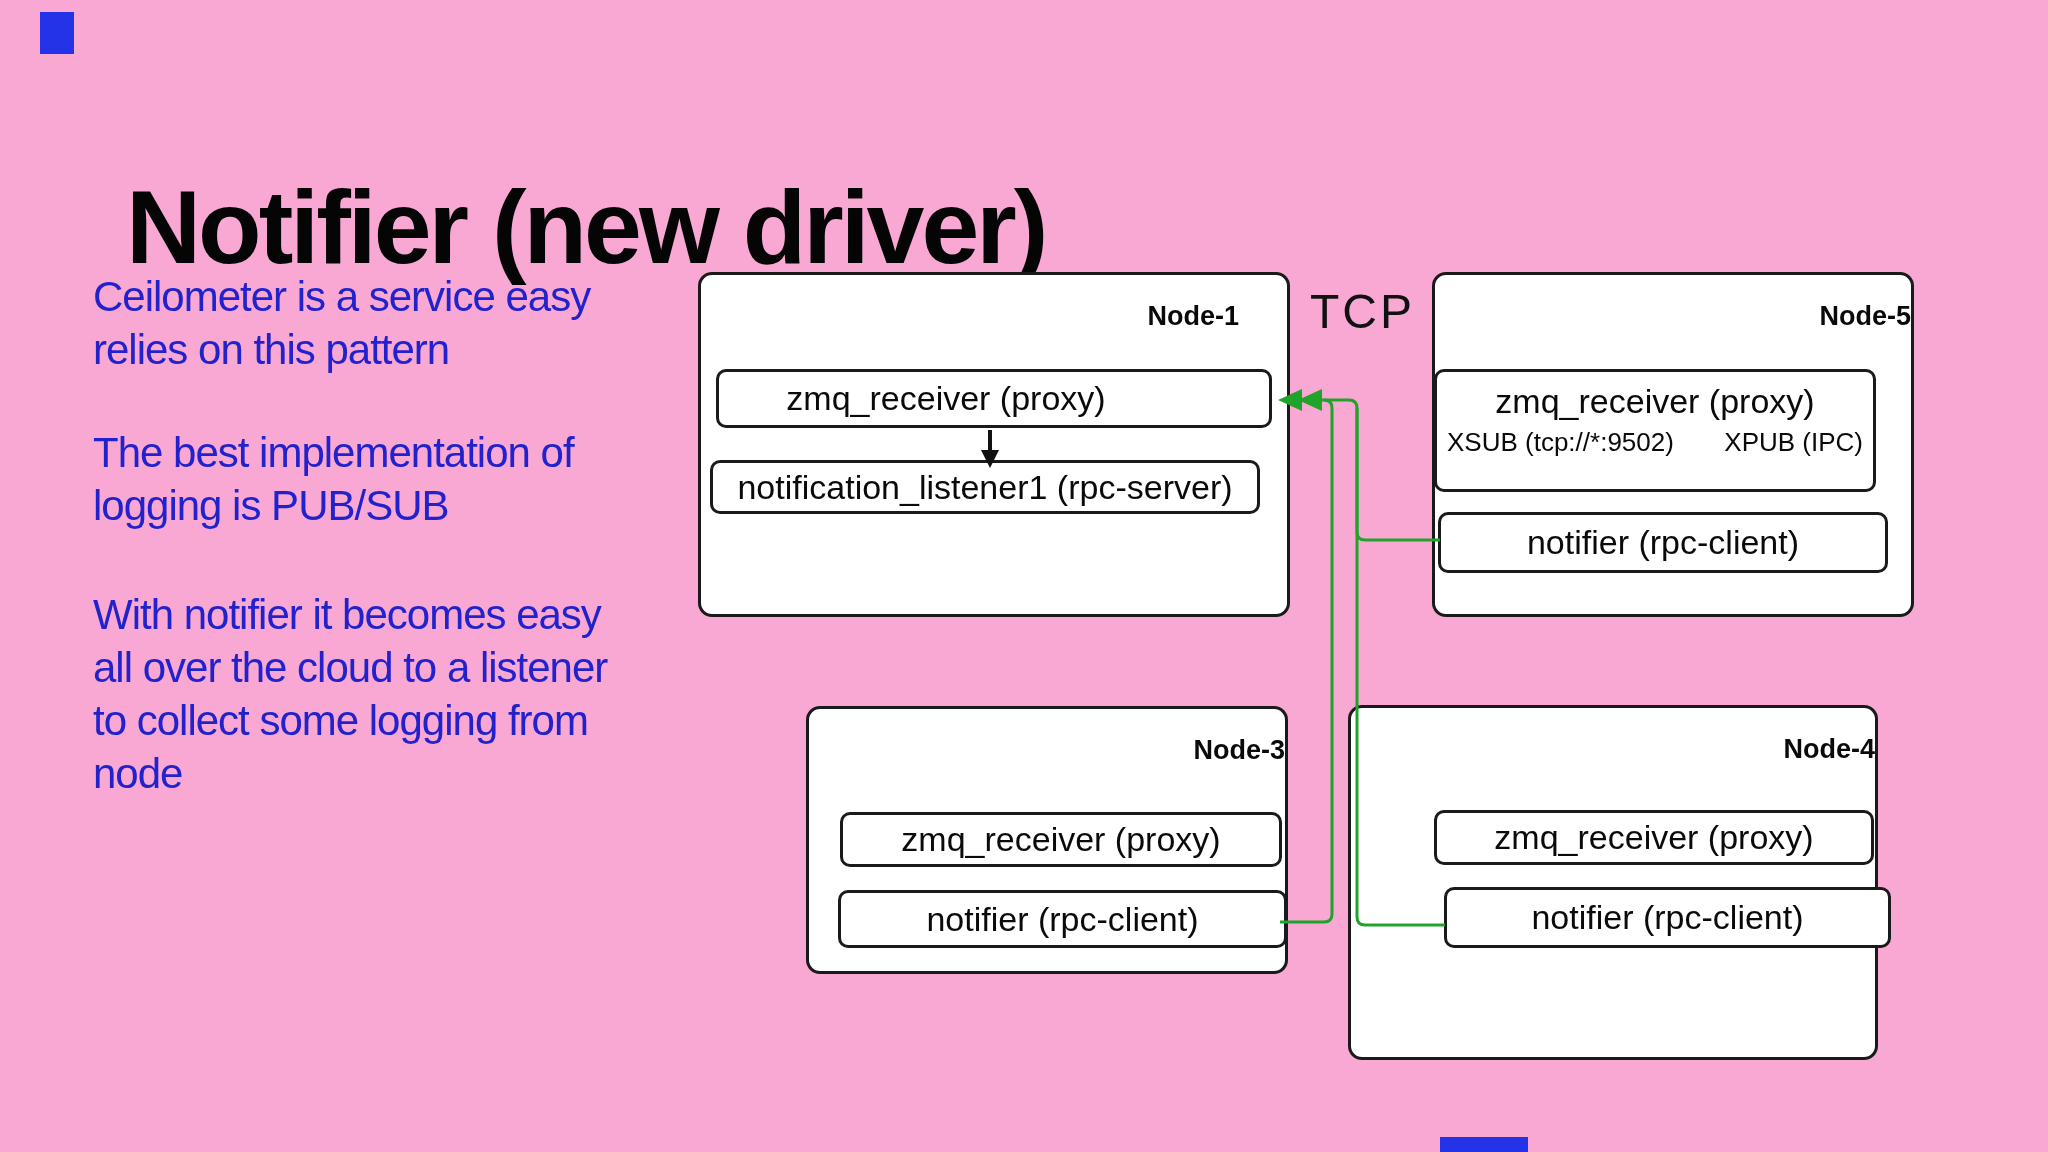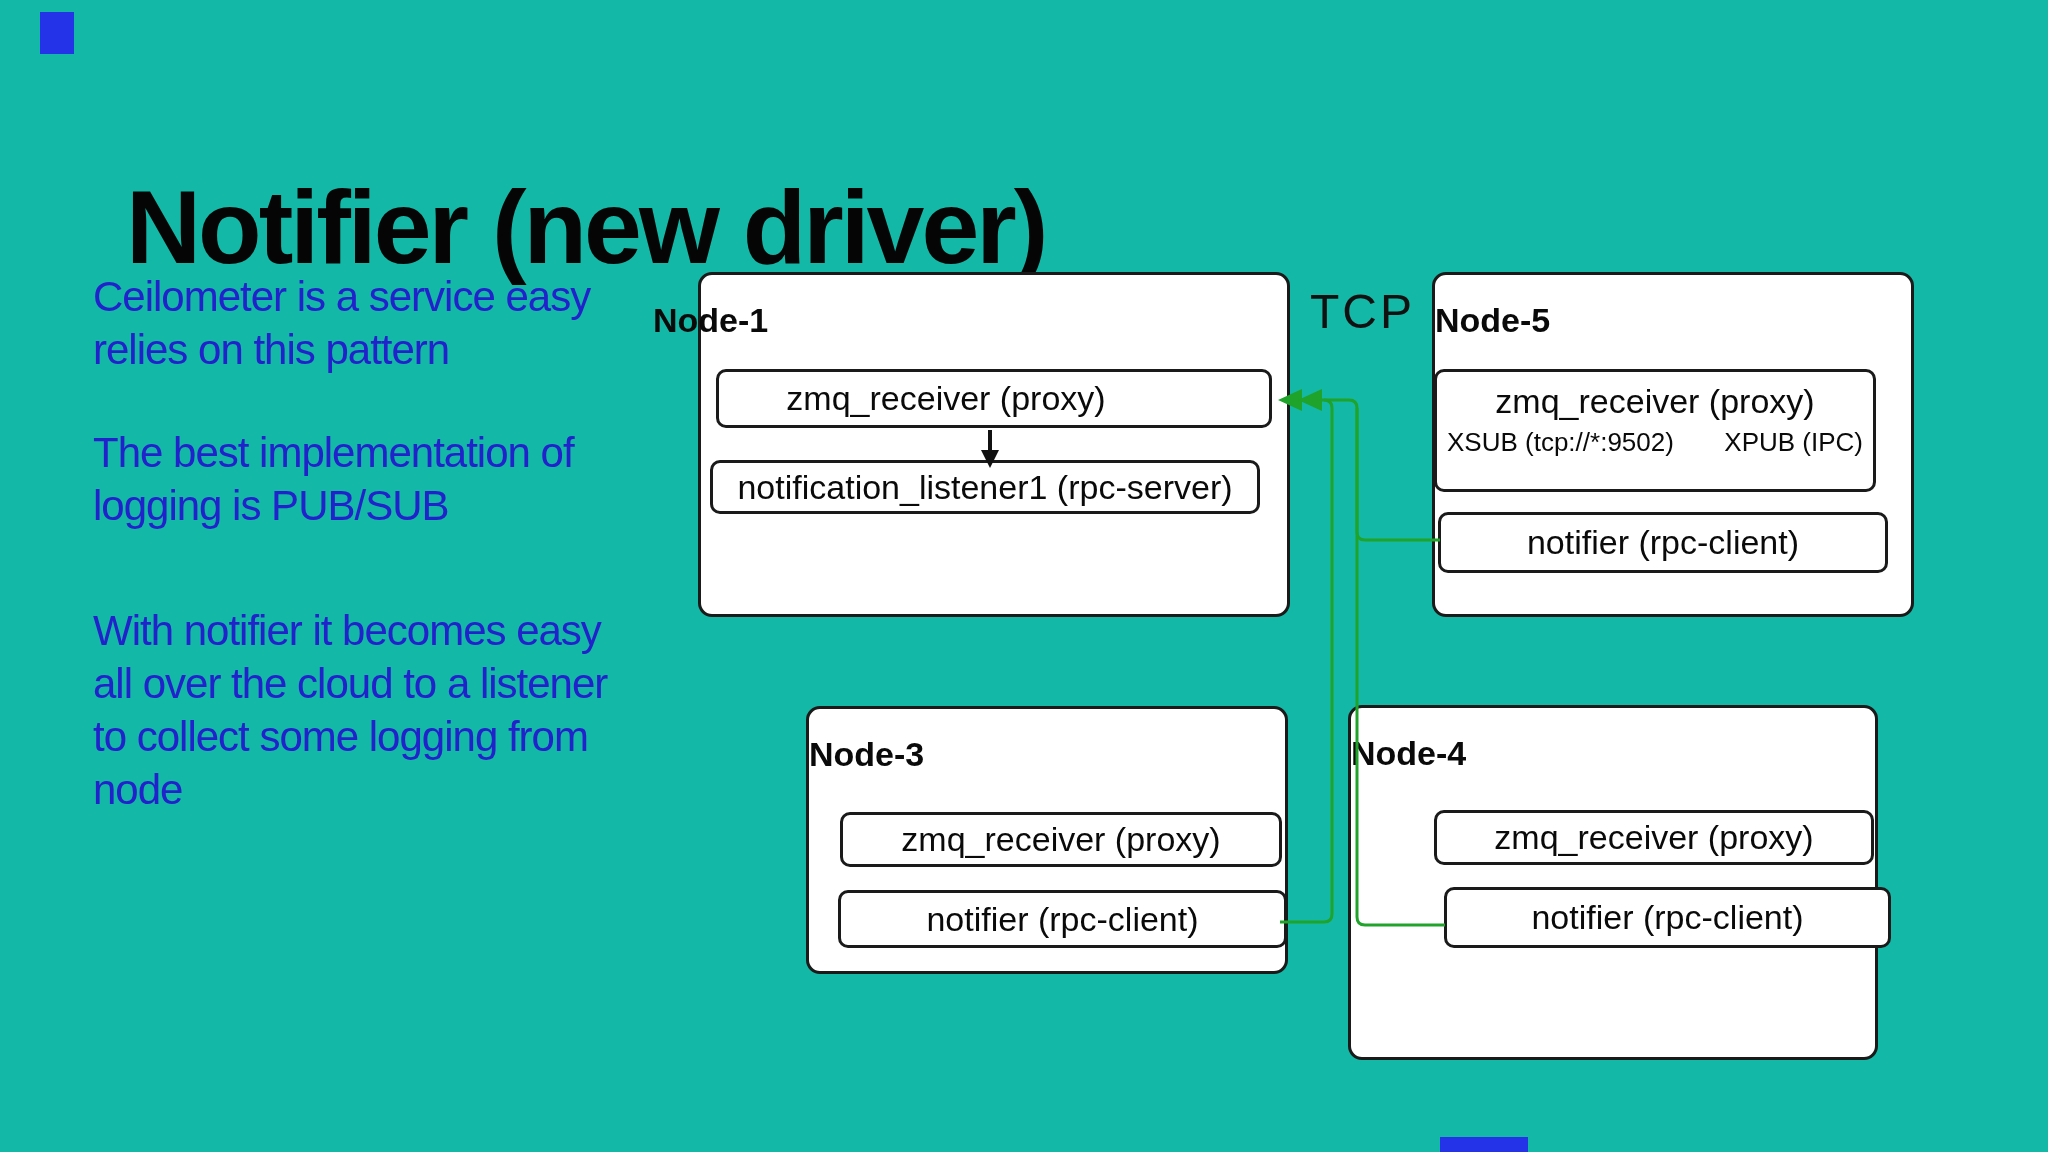--- a/index.html
+++ b/index.html
@@ -1,44 +1,44 @@
 <!DOCTYPE html>
 <html><head>
 <meta charset="utf-8">
 <style>
   html,body{margin:0;padding:0;background:#ffffff;}
   .slide{
-    position:relative;width:2048px;height:1152px;background:#14b8a6;overflow:hidden;
+    position:relative;width:2048px;height:1152px;background:#f9a8d4;overflow:hidden;
     font-family:"Liberation Sans","DejaVu Sans",sans-serif;color:#0a0a0a;
   }
   
   .deco{position:absolute;background:#2433E8;}
   .deco.top-left{left:40px;top:12px;width:34px;height:42px;}
   .deco.bottom{left:1440px;top:1137px;width:88px;height:15px;}
   
   .title{
     position:absolute;left:126px;top:100px;font-size:104px;line-height:1.1;
     font-weight:bold;letter-spacing:-3px;color:#050505;white-space:nowrap;
   }
   
   .note{
     position:absolute;left:93px;font-size:42px;line-height:53px;letter-spacing:-1px;
     color:#2222CC;white-space:nowrap;
   }
   .note span{display:block;}
   .note.p1{top:270px;}
   .note.p2{top:426px;}
-  .note.p3{top:604px;}
+  .note.p3{top:588px;}
   
   .node{
     position:absolute;border:3px solid #1a1a1a;border-radius:14px;background:#fff;
     box-sizing:border-box;
   }
   .node-title{
-    text-align:left;font-weight:bold;font-size:34px;margin-top:26px;color:#0a0a0a;
+    text-align:right;font-weight:bold;font-size:27px;margin-top:26px;color:#0a0a0a;
   }
   .inner{
     position:absolute;border:3px solid #1a1a1a;border-radius:10px;background:#fff;
     box-sizing:border-box;display:flex;align-items:center;justify-content:center;
     font-size:34px;color:#0a0a0a;white-space:nowrap;
   }
   .inner.tall{flex-direction:column;justify-content:flex-start;}
   .sub-row{
     width:100%;box-sizing:border-box;display:flex;justify-content:space-between;
     padding:6px 10px 0 10px;font-size:26px;color:#0a0a0a;

